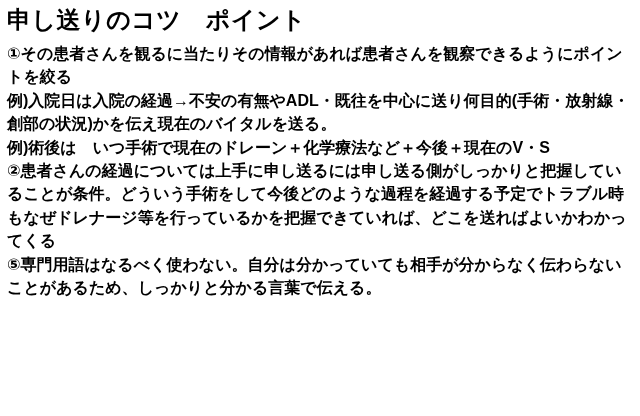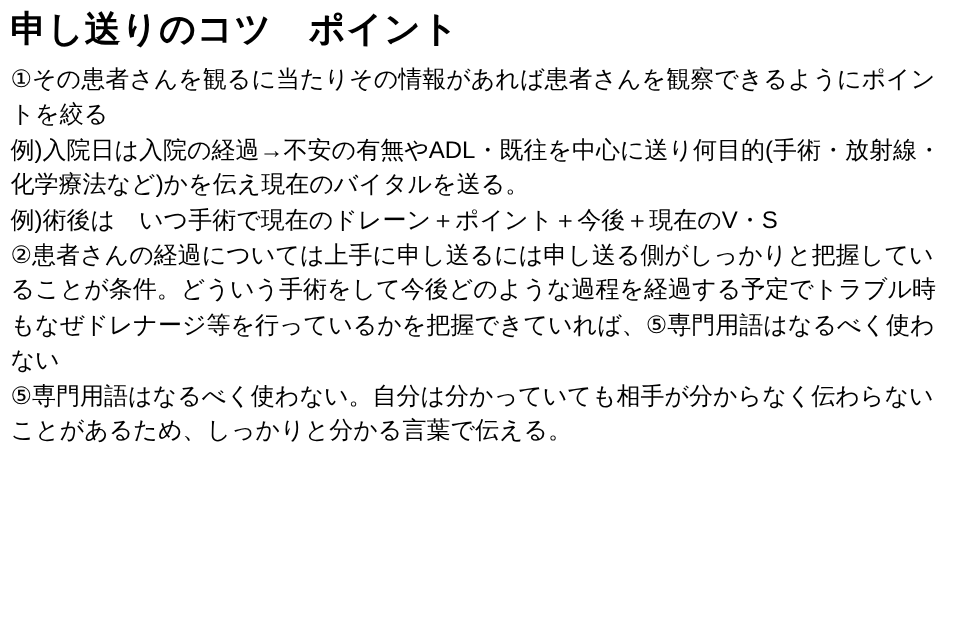--- a/index.html
+++ b/index.html
@@ -32,28 +32,29 @@
   }
   .doc-body {
     font-size: 16px;
     line-height: 23.4px;
   }
   .para {
     margin: 0;
     white-space: pre-wrap;
     word-break: break-all;
     overflow-wrap: anywhere;
+    font-weight: bold;
   }
 </style>
 </head>
 <body>
 
 <div class="doc">
   <h1 class="doc-title">申し送りのコツ　ポイント</h1>
 
   <div class="doc-body">
     <p class="para">①その患者さんを観るに当たりその情報があれば患者さんを観察できるようにポイントを絞る</p>
-    <p class="para">例)入院日は入院の経過→不安の有無やADL・既往を中心に送り何目的(手術・放射線・化学療法など)かを伝え現在のバイタルを送る。</p>
-    <p class="para">例)術後は　いつ手術で現在のドレーン＋ポイント＋今後＋現在のV・S</p>
-    <p class="para">②患者さんの経過については上手に申し送るには申し送る側がしっかりと把握していることが条件。どういう手術をして今後どのような過程を経過する予定でトラブル時もなぜドレナージ等を行っているかを把握できていれば、⑤専門用語はなるべく使わない</p>
+    <p class="para">例)入院日は入院の経過→不安の有無やADL・既往を中心に送り何目的(手術・放射線・創部の状況)かを伝え現在のバイタルを送る。</p>
+    <p class="para">例)術後は　いつ手術で現在のドレーン＋化学療法など＋今後＋現在のV・S</p>
+    <p class="para">②患者さんの経過については上手に申し送るには申し送る側がしっかりと把握していることが条件。どういう手術をして今後どのような過程を経過する予定でトラブル時もなぜドレナージ等を行っているかを把握できていれば、どこを送ればよいかわかってくる</p>
     <p class="para">⑤専門用語はなるべく使わない。自分は分かっていても相手が分からなく伝わらないことがあるため、しっかりと分かる言葉で伝える。</p>
   </div>
 </div>
 
 </body></html>

